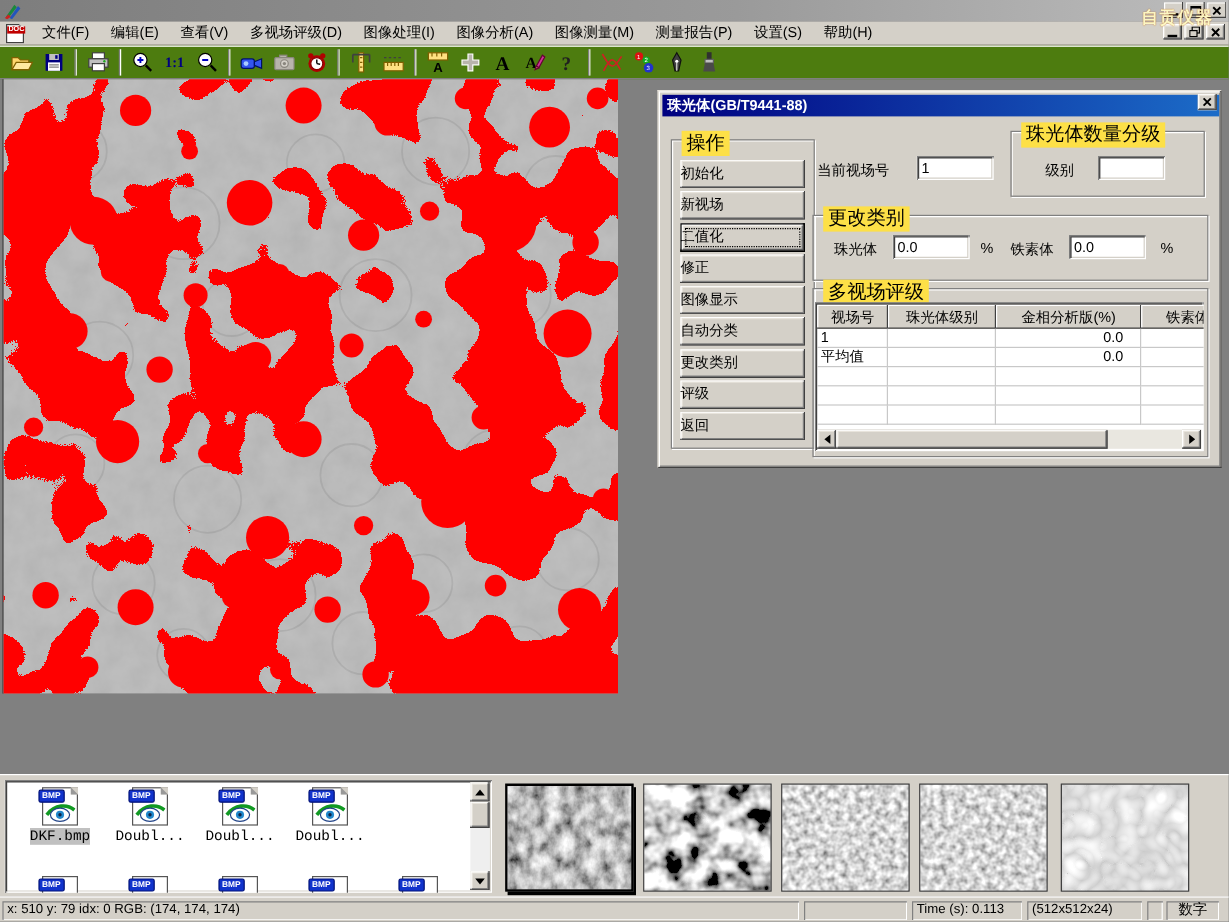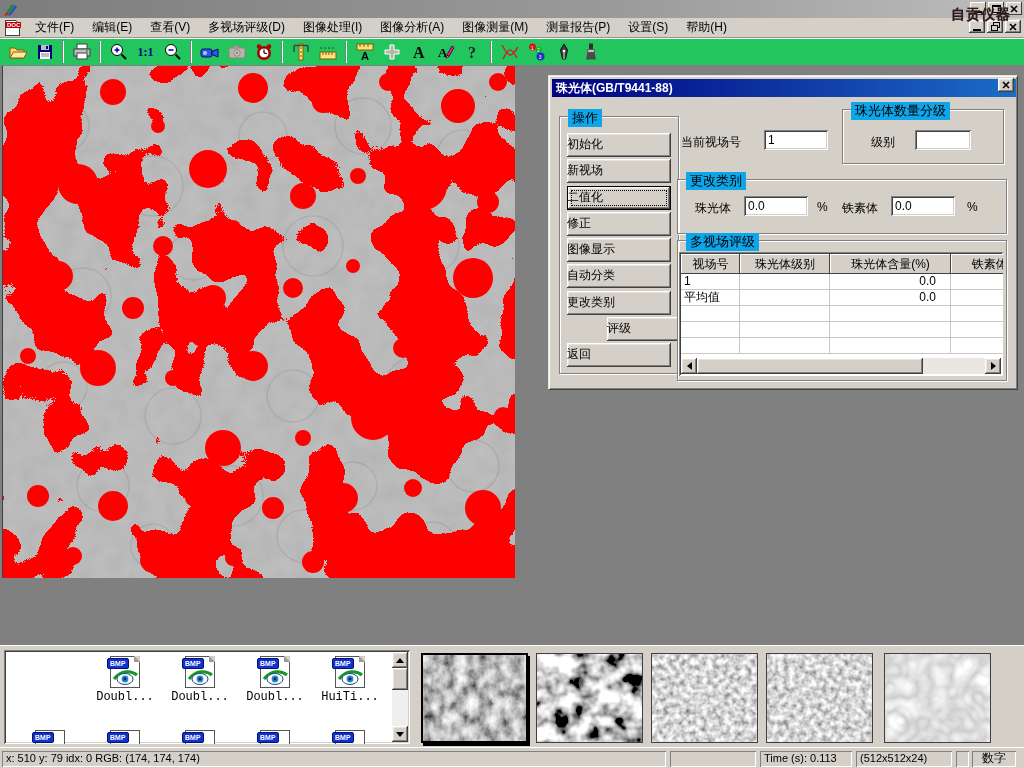--- a/index.html
+++ b/index.html
@@ -17,47 +17,47 @@
     background:linear-gradient(90deg,#7d7d7d,#9a9a9a 60%,#bdbdbd); display:flex; align-items:center; }
   #titlebar .title { color:#fff; font-weight:bold; font-size:12px; margin-left:4px; white-space:nowrap; }
   .appicon { width:16px; height:14px; margin-left:3px; flex:0 0 auto; }
   .winbtns { position:absolute; right:2px; top:2px; display:flex; gap:2px; }
   .winbtn { width:16px; height:13px; display:flex; align-items:center; justify-content:center; }
   .mdibtns { position:absolute; right:3px; top:2px; display:flex; gap:2px; }
   .g-min { width:8px; height:2px; background:#000; margin-top:6px; }
   .g-max { width:9px; height:8px; border:1px solid #000; border-top-width:2px; }
 
   
-  #watermark { position:absolute; left:951px; top:6px; z-index:99; color:#0f172a; font-weight:bold; font-size:14px; letter-spacing:1px; opacity:.95; text-shadow:0 0 1px #b4500a; }
+  #watermark { position:absolute; left:951px; top:6px; z-index:99; color:#fef9c3; font-weight:bold; font-size:14px; letter-spacing:1px; opacity:.95; text-shadow:0 0 1px #b4500a; }
 
   
   #menubar { position:absolute; left:0; top:18px; width:1024px; height:20px; background:#d4d0c8; display:flex; align-items:center; border-bottom:1px solid #9a968c; }
   .docicon { width:15px; height:16px; margin:0 6px 0 5px; position:relative; background:#fff; border:1px solid #404040; }
   .docicon .fold { position:absolute; right:-1px; top:-1px; width:0; height:0; border-left:4px solid #808080; border-top:4px solid #d4d0c8; }
   .docicon .doc-badge { position:absolute; left:0px; top:1px; font-size:6px; font-weight:bold; color:#fff; background:#c00000; line-height:6px; padding:0 1px; }
   .menu-item { padding:2px 9px; white-space:nowrap; }
 
   
-  #toolbar { position:absolute; left:0; top:38px; width:1024px; height:28px; background:#22c55e; border-top:1px solid #fff; border-bottom:1px solid #808080; display:flex; align-items:center; padding-left:4px; }
+  #toolbar { position:absolute; left:0; top:38px; width:1024px; height:28px; background:#4d7c0f; border-top:1px solid #fff; border-bottom:1px solid #808080; display:flex; align-items:center; padding-left:4px; }
   .tbtn { width:27px; height:24px; display:flex; align-items:center; justify-content:center; flex:0 0 auto; }
   .tsep { width:2px; height:22px; border-left:1px solid #808080; border-right:1px solid #fff; margin:0 4px; flex:0 0 auto; }
   .onetoone { color:#000080; font-weight:bold; font-size:12px; font-family:"Liberation Serif","DejaVu Serif",serif; }
 
   
   #image-viewport { position:absolute; left:2px; top:66px; width:512px; height:512px; border-left:1px solid #404040; }
 
   
   #dialog { position:absolute; left:548px; top:75px; width:470px; height:315px; background:#d4d0c8;
     border:1px solid; border-color:#e8e4dc #404040 #404040 #e8e4dc; box-shadow: inset 1px 1px 0 #fff, inset -1px -1px 0 #808080; }
   #dialog-titlebar { position:absolute; left:3px; top:3px; width:464px; height:18px; background:linear-gradient(90deg,#000080,#1c6cc8); display:flex; align-items:center; }
   #dialog-titlebar .dtitle { color:#fff; font-weight:bold; font-size:12px; margin-left:4px; }
   #dialog-close { position:absolute; right:3px; top:2px; width:16px; height:14px; display:flex; align-items:center; justify-content:center; }
 
   .groupbox { position:absolute; border:1px solid #808080; box-shadow: inset 1px 1px 0 #fff, 1px 1px 0 #fff; }
-  .grouplabel { position:absolute; top:-8px; left:8px; background:#0ea5e9; padding:0 4px; font-size:13px;text-align:right; }
+  .grouplabel { position:absolute; top:-8px; left:8px; background:#fde047; padding:0 4px; font-size:16px;text-align:right; }
 
   .dlg-btn { position:absolute; left:18px; width:104px; height:24px; line-height:22px; }
   .dlg-btn.focused { box-shadow: inset 0 0 0 1px #000, inset -2px -2px 0 #404040, inset 2px 2px 0 #ffffff, inset -3px -3px 0 #808080, inset 3px 3px 0 #e8e4dc; }
   .dlg-btn.focused .focusrect { position:absolute; left:4px; top:4px; right:4px; bottom:4px; border:1px dotted #000; }
 
   .field { position:absolute; height:20px; line-height:16px; padding:2px 0 0 4px; font-size:12px; }
   .lbl { position:absolute; font-size:12px; white-space:nowrap; }
 
   
   #rating-table { position:absolute; left:130px; top:176px; width:324px; height:124px; background:#fff; box-shadow: inset 1px 1px 0 #808080, inset -1px -1px 0 #fff, inset 2px 2px 0 #404040; overflow:hidden; }
@@ -419,21 +419,21 @@
   <div class="groupbox" style="left:10px; top:40px; width:120px; height:258px;">
     <span class="grouplabel">操作</span>
   </div>
   <div class="dlg-btn raised" style="top:57px;">初始化</div>
   <div class="dlg-btn raised" style="top:83px;">新视场</div>
   <div class="dlg-btn raised focused" style="top:110px;"><span>二值化</span><div class="focusrect"></div></div>
   <div class="dlg-btn raised" style="top:136px;">修正</div>
   <div class="dlg-btn raised" style="top:162px;">图像显示</div>
   <div class="dlg-btn raised" style="top:188px;">自动分类</div>
   <div class="dlg-btn raised" style="top:215px;">更改类别</div>
-  <div class="dlg-btn raised" style="top:241px;margin-left:40px;">评级</div>
+  <div class="dlg-btn raised" style="top:241px;">评级</div>
   <div class="dlg-btn raised" style="top:267px;">返回</div>
 
   <span class="lbl" style="left:132px; top:58px;">当前视场号</span>
   <div class="field sunken" style="left:215px; top:54px; width:64px;">1</div>
 
   <div class="groupbox" style="left:293px; top:33px; width:162px; height:55px;">
     <span class="grouplabel">珠光体数量分级</span>
   </div>
   <span class="lbl" style="left:322px; top:58px;">级别</span>
   <div class="field sunken" style="left:366px; top:54px; width:56px;"></div>
@@ -448,21 +448,21 @@
   <div class="field sunken" style="left:342px; top:120px; width:64px;">0.0</div>
   <span class="lbl" style="left:418px; top:124px;">%</span>
 
   <div class="groupbox" style="left:128px; top:164px; width:330px; height:141px;">
     <span class="grouplabel">多视场评级</span>
   </div>
   <div id="rating-table">
     <div class="thead">
       <div class="th" style="width:59px;">视场号</div>
       <div class="th" style="width:90px;">珠光体级别</div>
-      <div class="th" style="width:121px;">珠光体含量(%)</div>
+      <div class="th" style="width:121px;">金相分析版(%)</div>
       <div class="th" style="width:120px;">铁素体含量(%)</div>
     </div>
     <div class="tbody">
       <div class="tr">
         <div class="td" style="width:59px;">1</div>
         <div class="td" style="width:90px;"></div>
         <div class="td num" style="width:121px;">0.0</div>
         <div class="td" style="width:120px;"></div>
       </div>
       <div class="tr">
@@ -499,71 +499,71 @@
       <div class="sbtn raised">
           <div class="arr-r"></div>
         </div>
     </div>
   </div>
 </div>
 
 <div id="bottom-panel">
   <div id="file-list" class="sunken">
 
-    <div class="file-item" style="left:85px; top:6px;">
+    <div class="file-item" style="left:10px; top:6px;">
       <div class="bmp-icon">
           <div class="fold"></div>
           <span class="bmp-badge">BMP</span>
         <svg width="26" height="18" viewBox="0 0 26 18" style="position:absolute;left:1px;top:11px;">
             <path d="M2 11 C9 2 19 2 25 7" stroke="#119922" stroke-width="3" fill="none"></path>
             <ellipse cx="13" cy="11" rx="8" ry="5.5" fill="#fff" stroke="#224488"></ellipse>
             <circle cx="13" cy="11" r="3.4" fill="#2288cc"></circle>
             <circle cx="13" cy="11" r="1.4" fill="#112244"></circle>
           </svg>
       </div>
-      <span class="file-name">Doubl...</span>
-    </div>
-    <div class="file-item" style="left:160px; top:6px;">
+      <span class="file-name selected">DKF.bmp</span>
+    </div>
+    <div class="file-item" style="left:85px; top:6px;">
       <div class="bmp-icon">
           <div class="fold"></div>
           <span class="bmp-badge">BMP</span>
         <svg width="26" height="18" viewBox="0 0 26 18" style="position:absolute;left:1px;top:11px;">
             <path d="M2 11 C9 2 19 2 25 7" stroke="#119922" stroke-width="3" fill="none"></path>
             <ellipse cx="13" cy="11" rx="8" ry="5.5" fill="#fff" stroke="#224488"></ellipse>
             <circle cx="13" cy="11" r="3.4" fill="#2288cc"></circle>
             <circle cx="13" cy="11" r="1.4" fill="#112244"></circle>
           </svg>
       </div>
       <span class="file-name">Doubl...</span>
     </div>
-    <div class="file-item" style="left:235px; top:6px;">
+    <div class="file-item" style="left:160px; top:6px;">
       <div class="bmp-icon">
           <div class="fold"></div>
           <span class="bmp-badge">BMP</span>
         <svg width="26" height="18" viewBox="0 0 26 18" style="position:absolute;left:1px;top:11px;">
             <path d="M2 11 C9 2 19 2 25 7" stroke="#119922" stroke-width="3" fill="none"></path>
             <ellipse cx="13" cy="11" rx="8" ry="5.5" fill="#fff" stroke="#224488"></ellipse>
             <circle cx="13" cy="11" r="3.4" fill="#2288cc"></circle>
             <circle cx="13" cy="11" r="1.4" fill="#112244"></circle>
           </svg>
       </div>
       <span class="file-name">Doubl...</span>
     </div>
-    <div class="file-item" style="left:310px; top:6px;">
+    <div class="file-item" style="left:235px; top:6px;">
       <div class="bmp-icon">
           <div class="fold"></div>
           <span class="bmp-badge">BMP</span>
         <svg width="26" height="18" viewBox="0 0 26 18" style="position:absolute;left:1px;top:11px;">
             <path d="M2 11 C9 2 19 2 25 7" stroke="#119922" stroke-width="3" fill="none"></path>
             <ellipse cx="13" cy="11" rx="8" ry="5.5" fill="#fff" stroke="#224488"></ellipse>
             <circle cx="13" cy="11" r="3.4" fill="#2288cc"></circle>
             <circle cx="13" cy="11" r="1.4" fill="#112244"></circle>
           </svg>
       </div>
-      <span class="file-name">HuiTi...</span>
+      <span class="file-name">Doubl...</span>
     </div>
 
     <div class="file-item" style="left:10px; top:80px;">
         <div class="bmp-icon">
           <span class="bmp-badge">BMP</span>
         </div>
       </div>
     <div class="file-item" style="left:85px; top:80px;">
         <div class="bmp-icon">
           <span class="bmp-badge">BMP</span>

